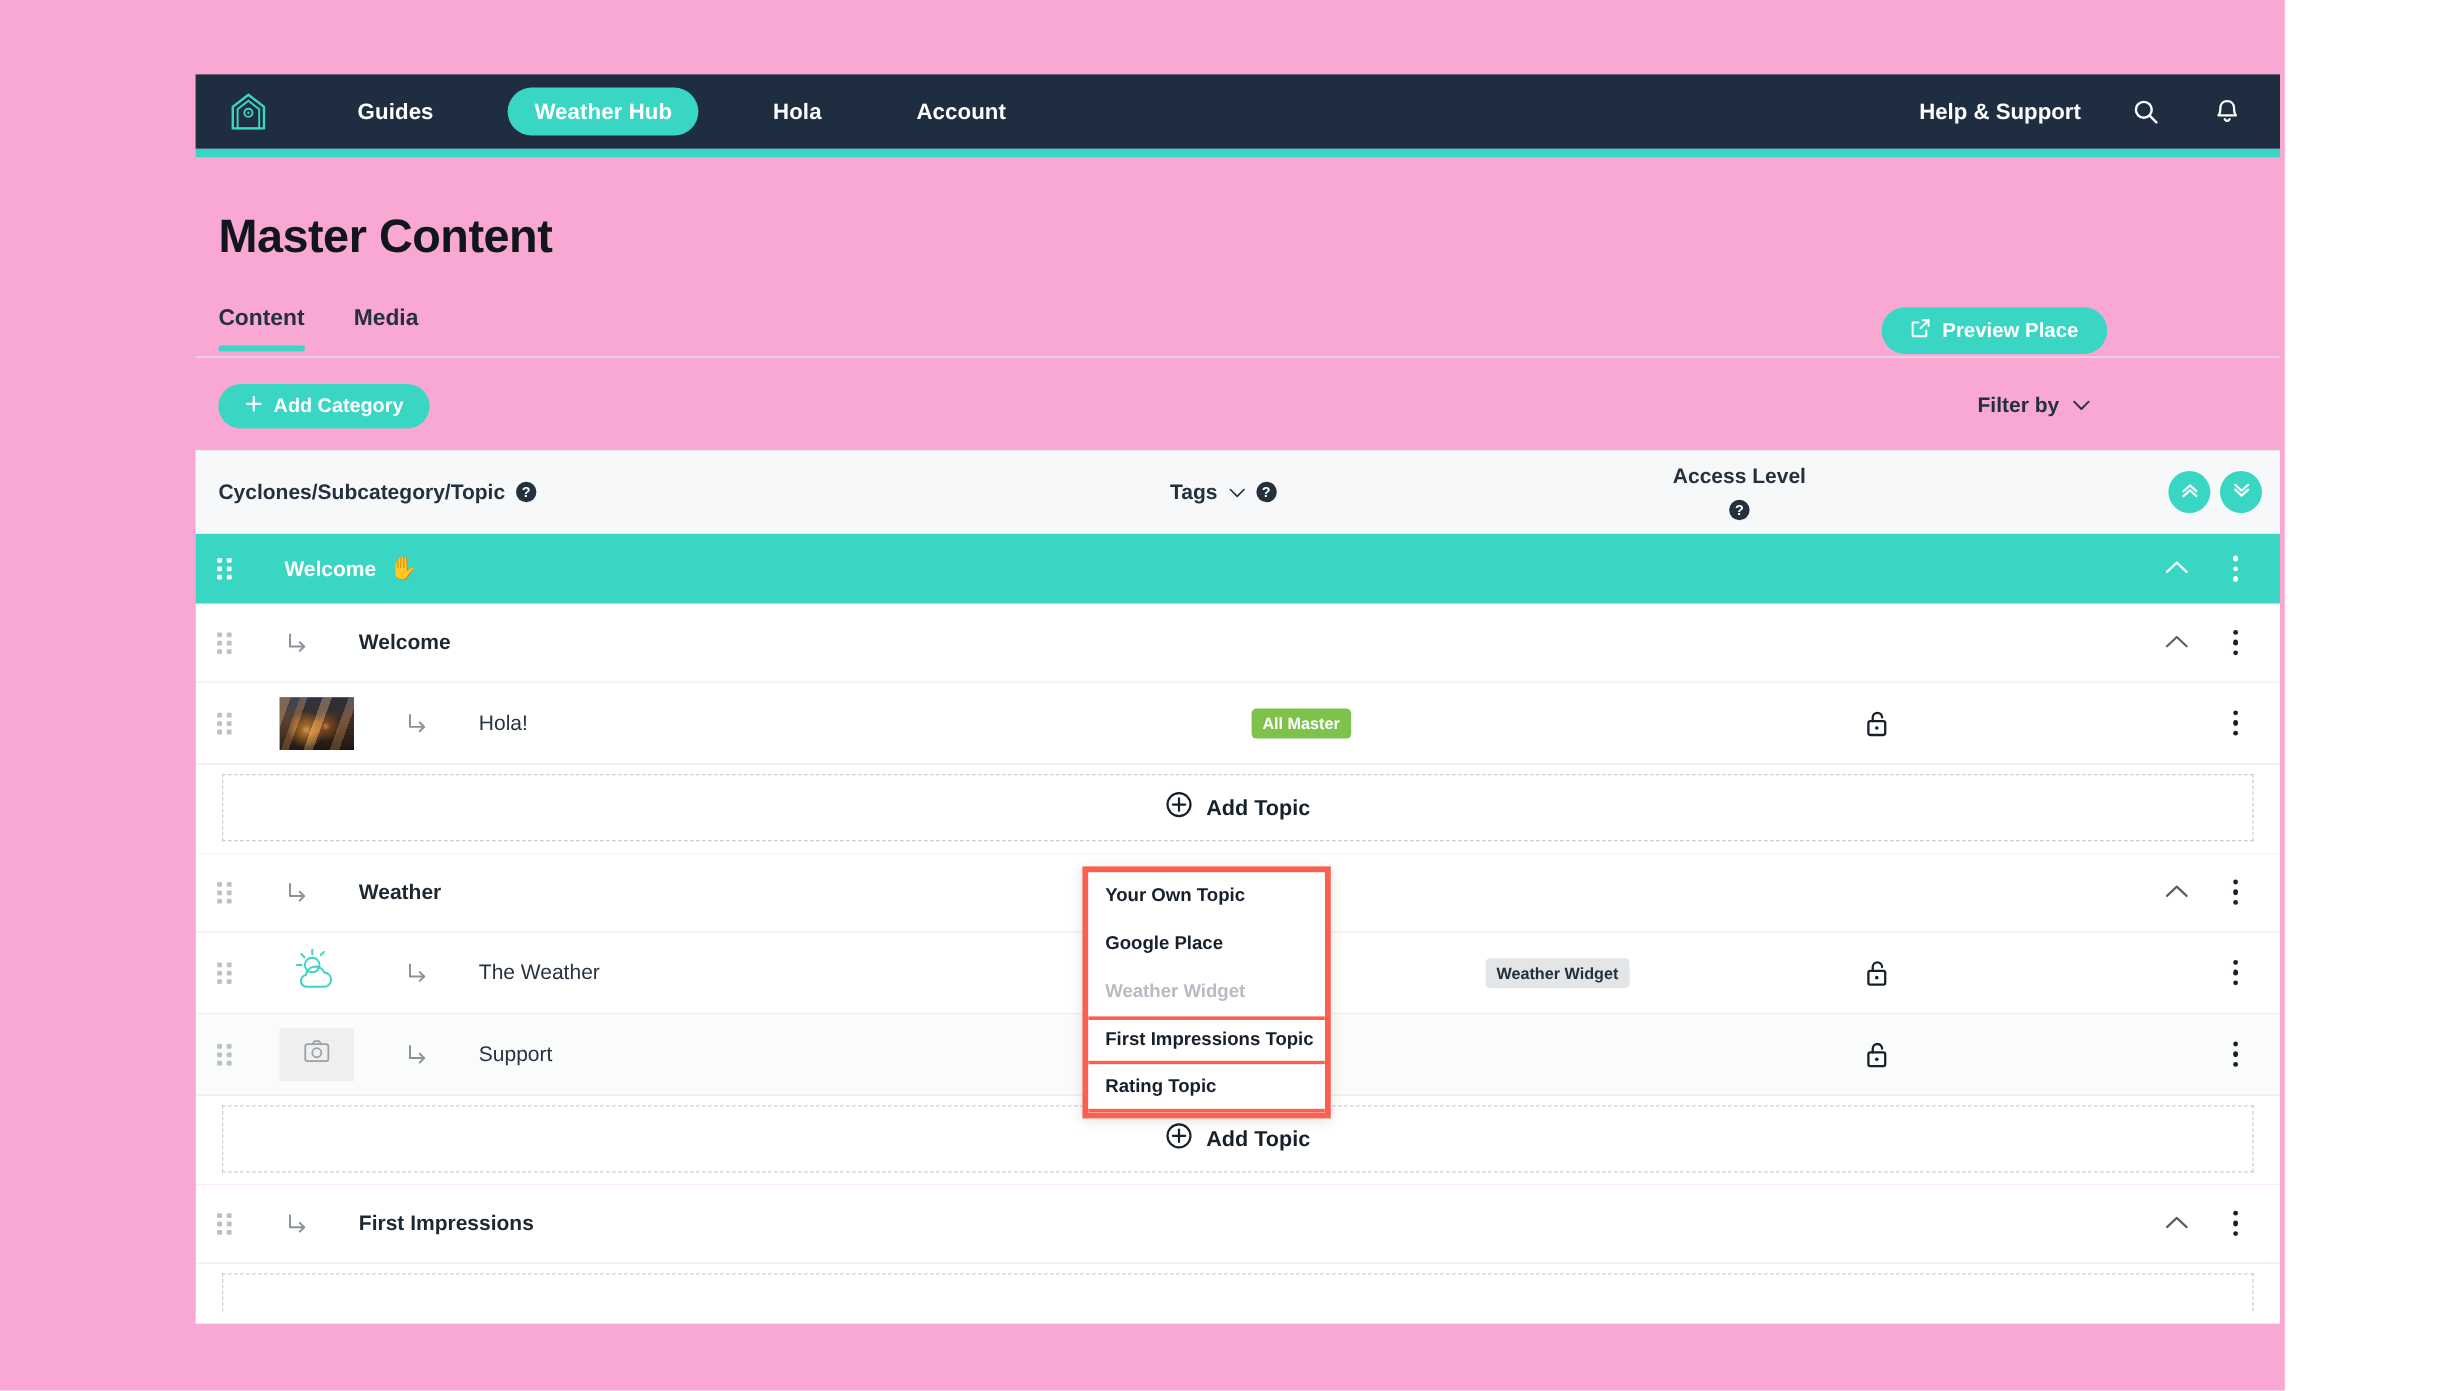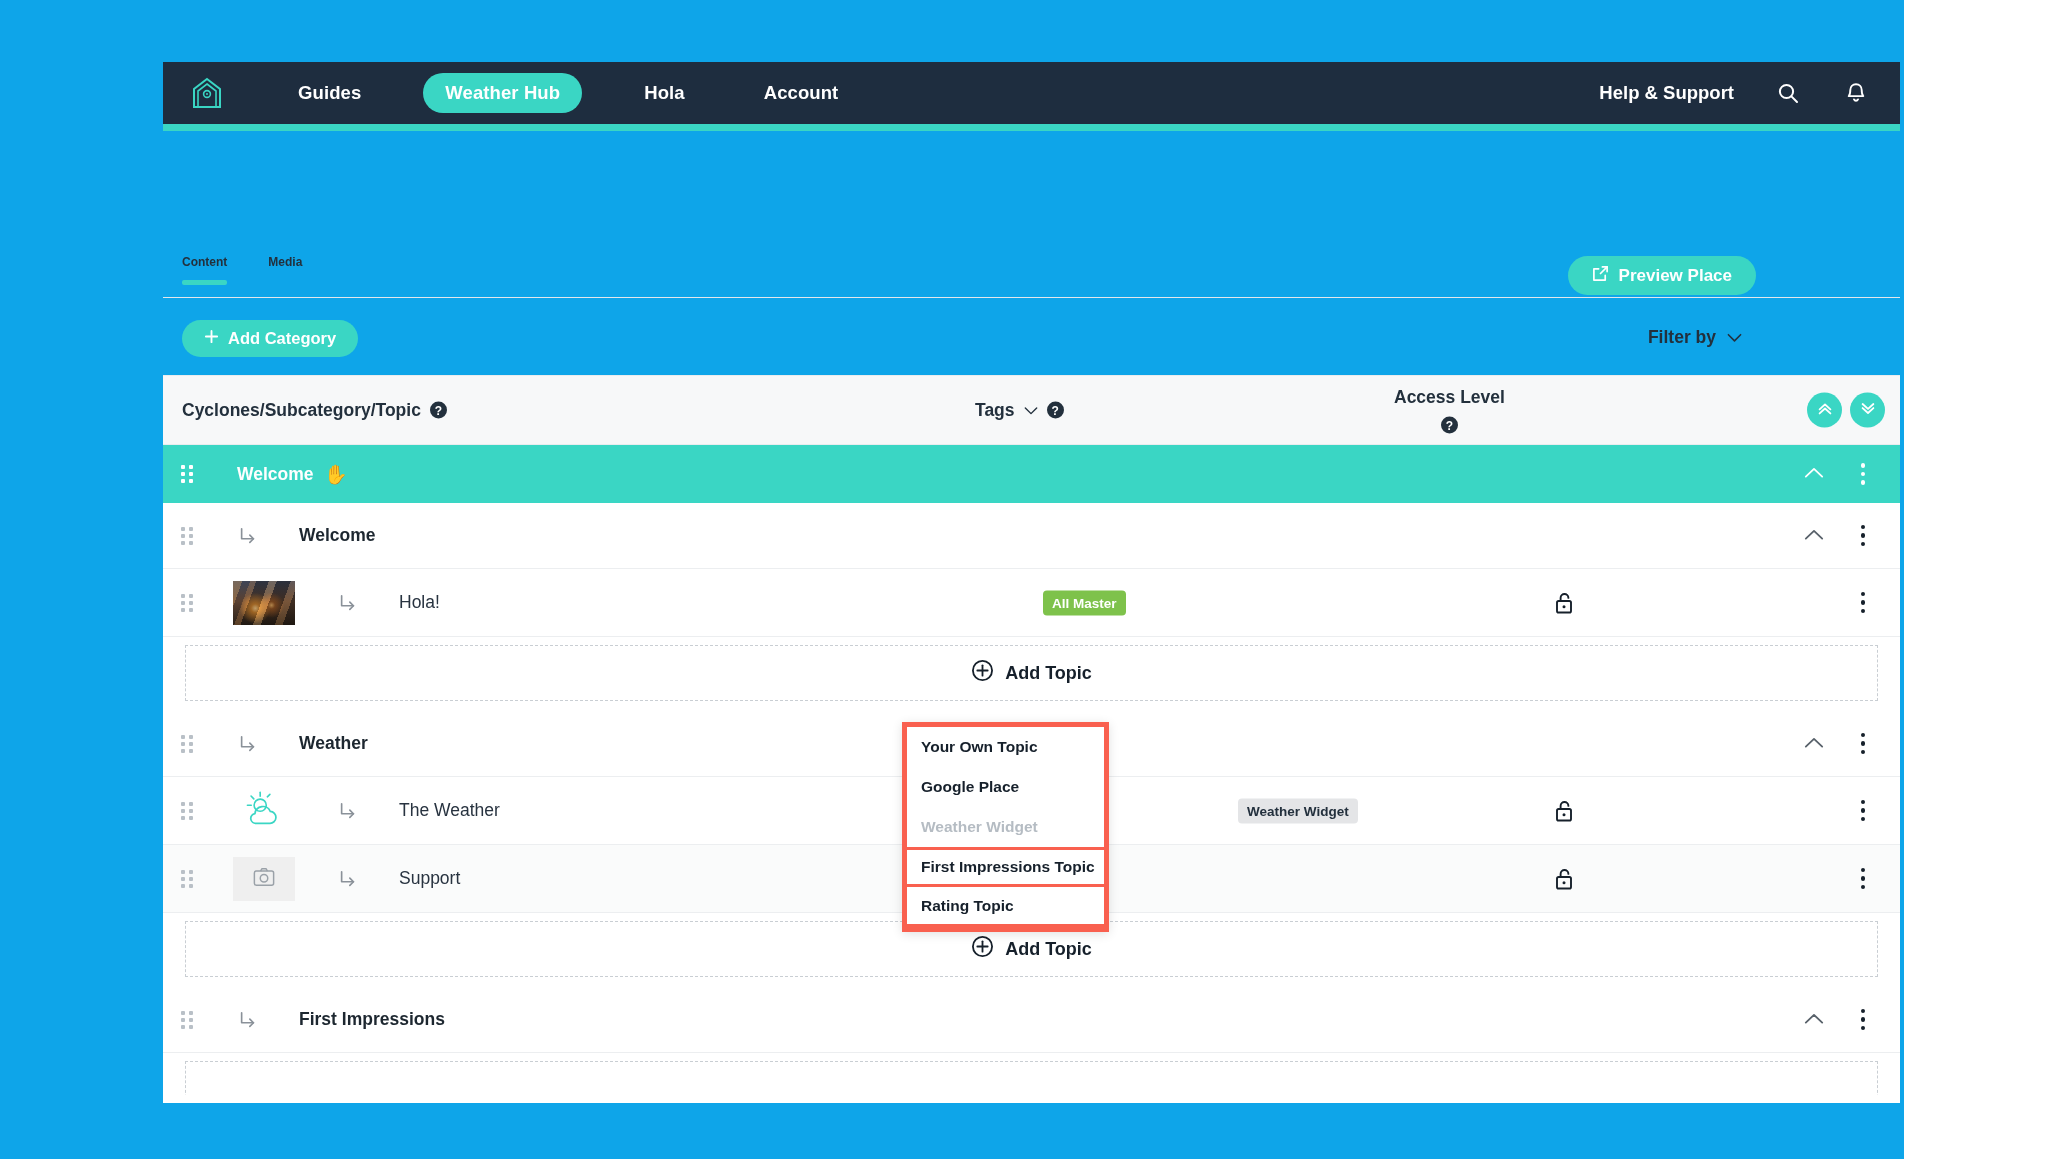--- a/index.html
+++ b/index.html
@@ -6,21 +6,21 @@
   * { box-sizing: border-box; margin: 0; padding: 0; }
   html, body {
     width: 2048px; height: 1159px;
     background: #ffffff;
     font-family: "Liberation Sans", sans-serif;
     overflow: hidden;
   }
   .page {
     position: relative;
     width: 1904px; height: 1159px;
-    background: #0ea5e9;
+    background: #f9a8d4;
   }
 
   
   .navbar {
     position: absolute;
     left: 163px; top: 62px;
     width: 1737px; height: 62px;
     background: #1e2d3f;
     display: flex; align-items: center;
   }
@@ -68,21 +68,21 @@
     letter-spacing: -0.4px;
   }
 
   
   .tabs {
     position: absolute;
     left: 182px; top: 255px;
     display: flex; align-items: flex-start;
   }
   .tab {
-    font-size: 12px; font-weight: bold; color: #23303d;
+    font-size: 19px; font-weight: bold; color: #23303d;
     padding-bottom: 16px; cursor: pointer; margin-right: 41px;
     position: relative;
   }
   .tab.active::after {
     content: ""; position: absolute;
     left: 0; right: 0; bottom: 0; height: 5px;
     background: #3ad6c4; border-radius: 2px;
   }
   .tab-rule {
     position: absolute; left: 163px; top: 297px;
@@ -319,20 +319,21 @@
       <div class="nav-icon">
         <svg width="24" height="25" viewBox="0 0 24 25" fill="none">
           <path d="M12 3.2c-3.4 0-5.7 2.5-5.7 5.8 0 4.6-1.6 6.1-1.6 6.1h14.6s-1.6-1.5-1.6-6.1c0-3.3-2.3-5.8-5.7-5.8z" stroke="#ffffff" stroke-width="1.9" stroke-linejoin="round"></path>
           <path d="M10 18.4a2.2 2.2 0 0 0 4 0" stroke="#ffffff" stroke-width="1.9" stroke-linecap="round"></path>
         </svg>
       </div>
     </div>
   </div>
   <div class="nav-accent"></div>
 
+  <div class="page-title">Master Content</div>
 
   <div class="tabs">
     <div class="tab active">Content</div>
     <div class="tab">Media</div>
   </div>
   <div class="tab-rule"></div>
 
   <button class="preview-btn">
     <span>
       <svg width="17" height="17" viewBox="0 0 18 18" fill="none">

